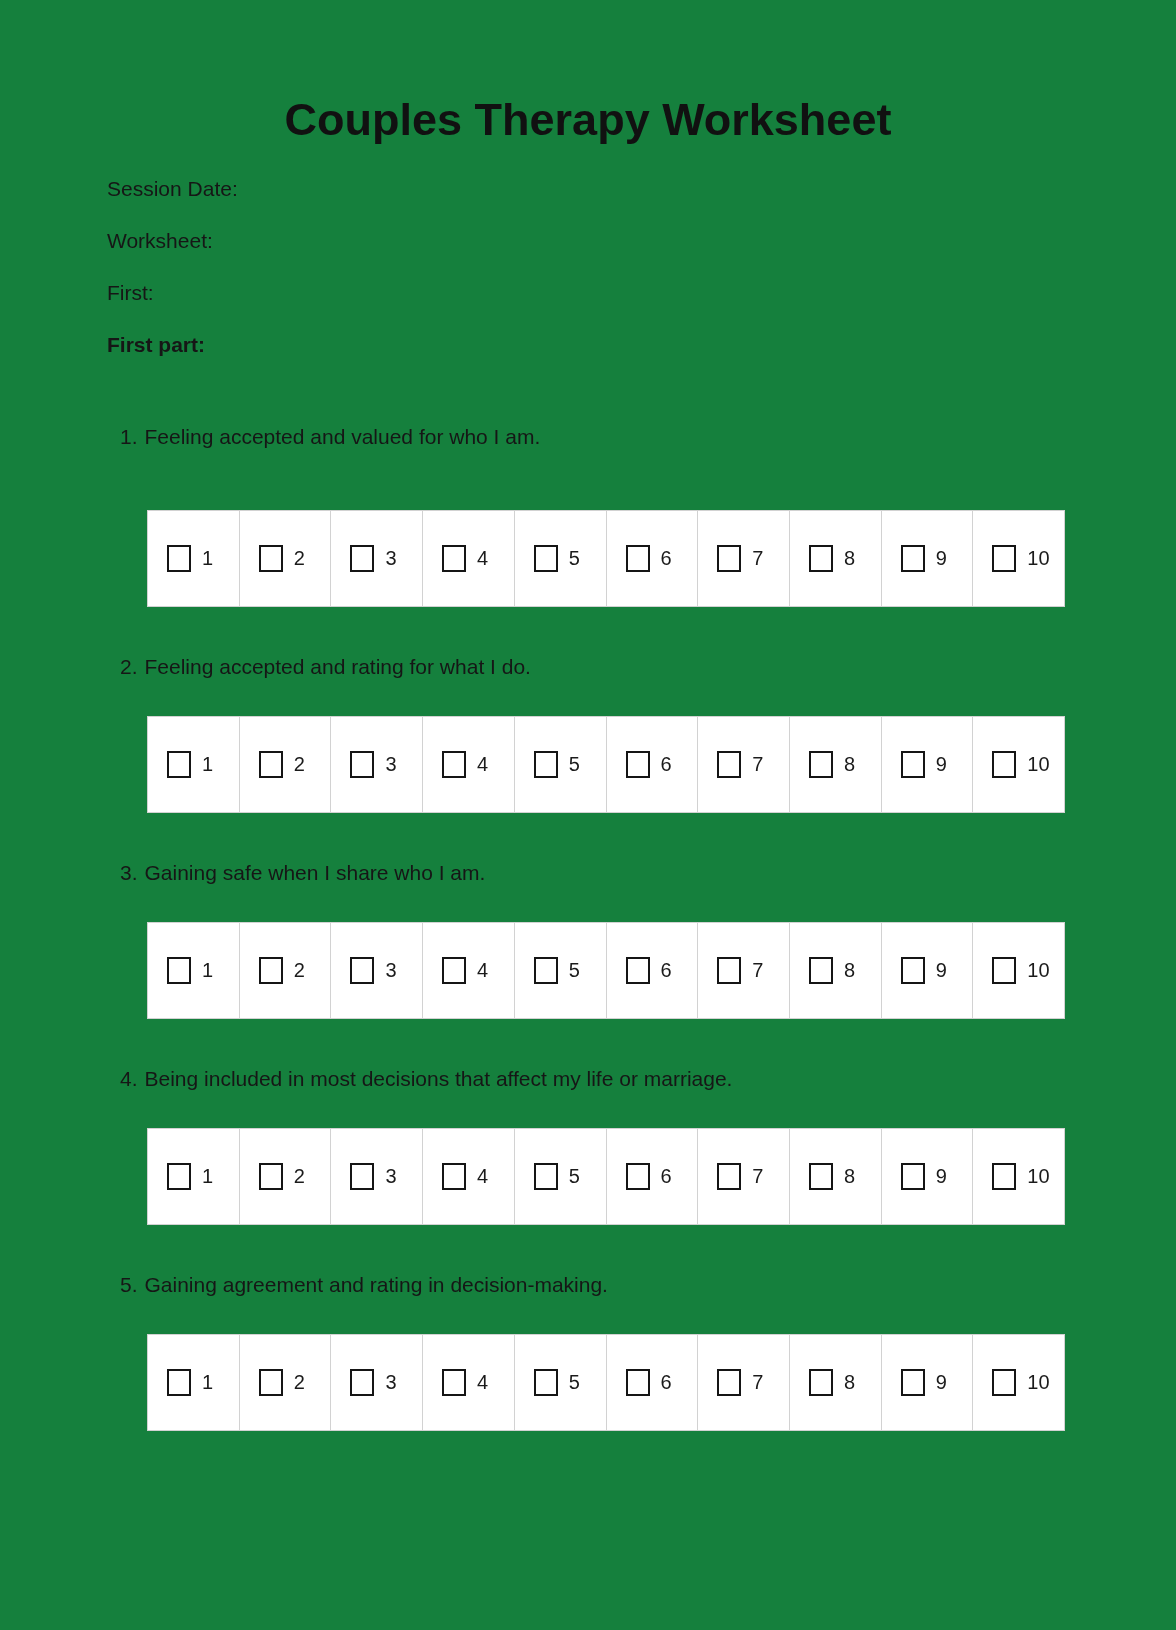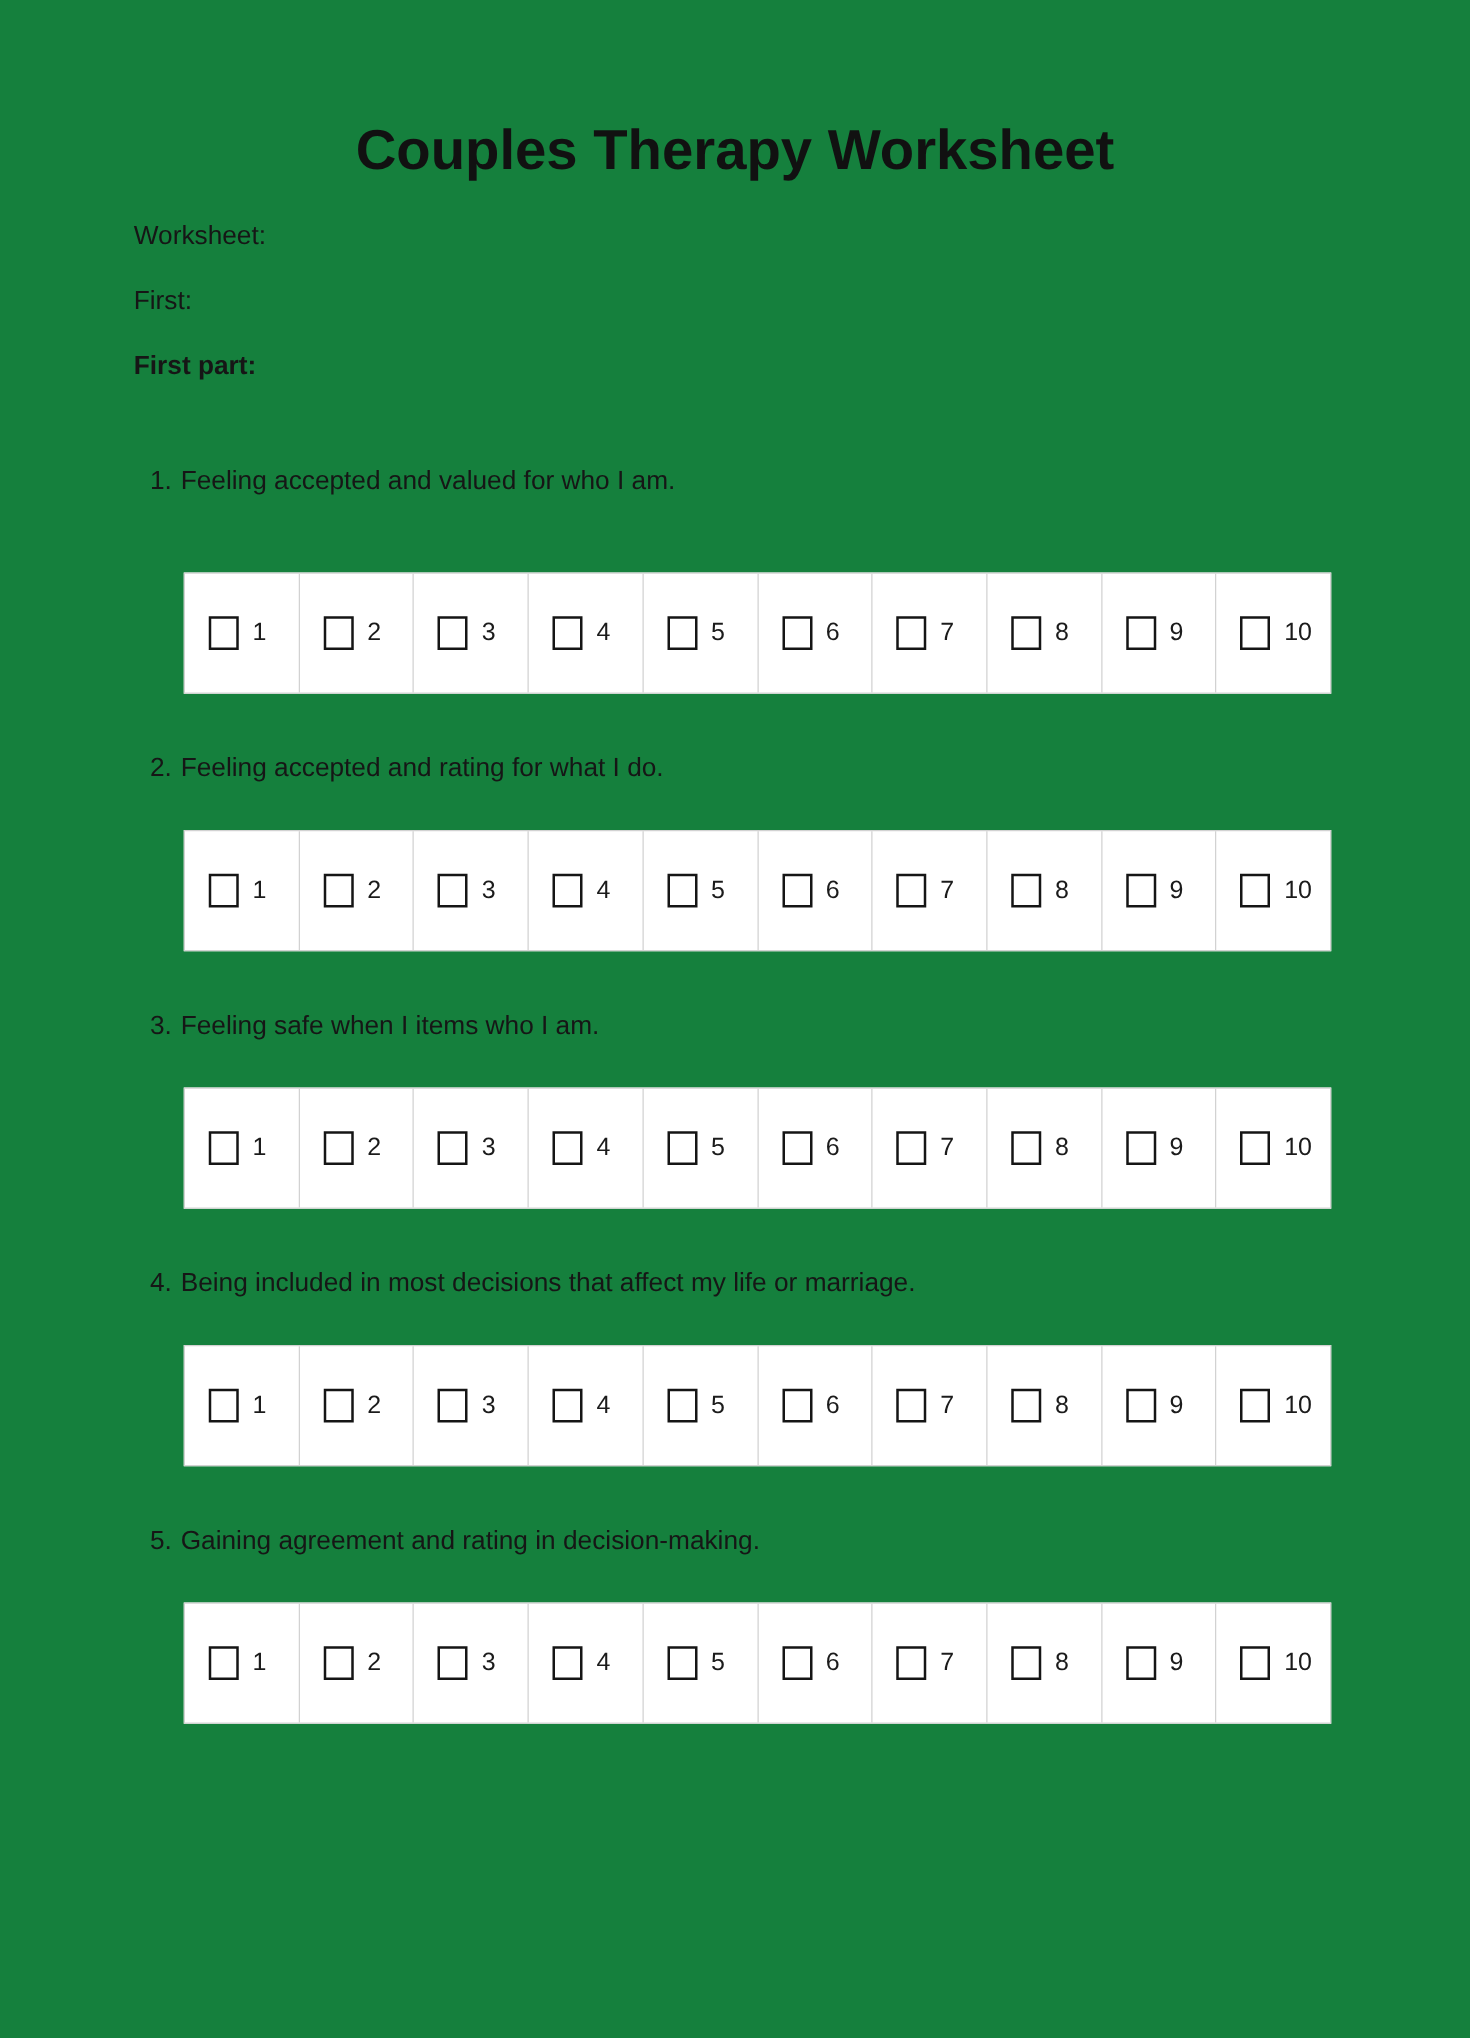--- a/index.html
+++ b/index.html
@@ -100,20 +100,21 @@
   }
 </style>
 </head>
 <body>
 
 <div class="page">
 
   <h1 class="doc-title">Couples Therapy Worksheet</h1>
 
   <div class="fields">
+    <div class="field-label">Session Date:</div>
     <div class="field-label">Worksheet:</div>
     <div class="field-label">First:</div>
   </div>
 
   <div class="section">
     <div class="section-heading">First part:</div>
   </div>
 
   <div class="item">
     <div class="item-text first">
@@ -206,21 +207,21 @@
         </div>
         <div class="cell">
           <span class="checkbox"></span>
           <span class="cell-num">10</span>
         </div>
       </div>
   </div>
 
   <div class="item">
     <div class="item-text">
-      <span class="item-num">3.</span><span>Feeling safe when I items who I am.</span>
+      <span class="item-num">3.</span><span>Gaining safe when I share who I am.</span>
     </div>
     <div class="rating-table">
         <div class="cell">
           <span class="checkbox"></span>
           <span class="cell-num">1</span>
         </div>
         <div class="cell">
           <span class="checkbox"></span>
           <span class="cell-num">2</span>
         </div>

